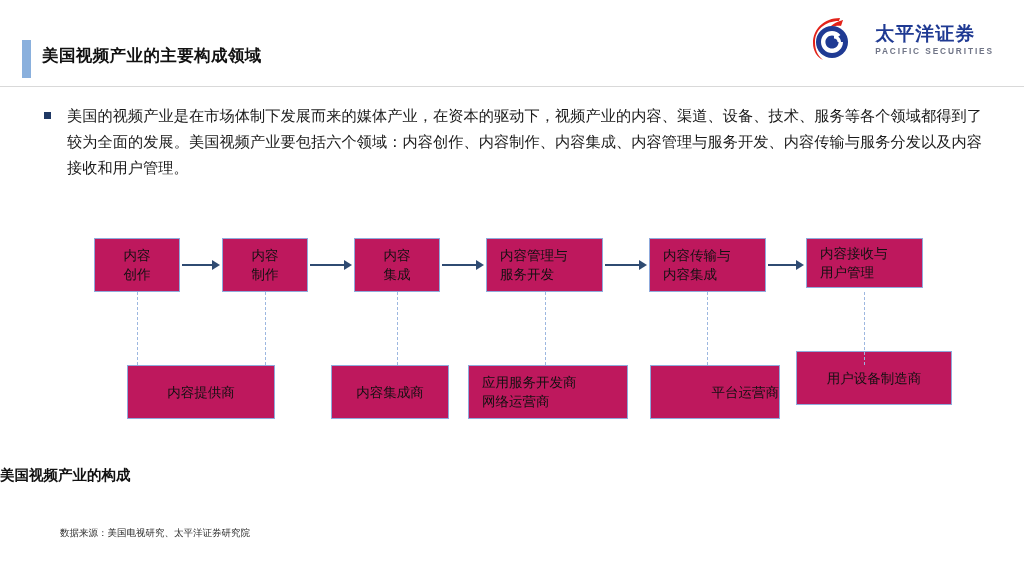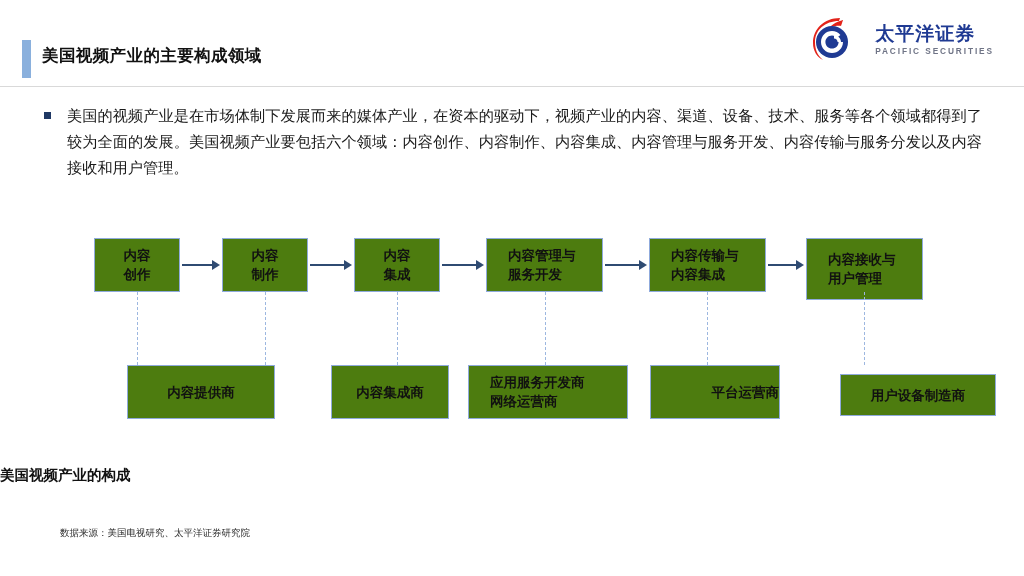--- a/index.html
+++ b/index.html
@@ -106,34 +106,33 @@
 
   
   #diagram {
     position: absolute;
     left: 0; top: 0;
     width: 1024px; height: 576px;
     pointer-events: none;
   }
   #diagram .node {
     position: absolute;
-    background: #4d7c0f;
+    background: #be185d;
     border: 1px solid #8faadc;
     box-sizing: border-box;
     display: flex;
     flex-direction: column;
     justify-content: center;
     font-size: 13.5px;
     line-height: 19px;
     color: #111111;
     pointer-events: auto;
-    font-weight: bold;
   }
   #diagram .node.center  { align-items: center; text-align: center; }
-  #diagram .node.leftal  { align-items: flex-start; text-align: left; padding-left: 21px; }
+  #diagram .node.leftal  { align-items: flex-start; text-align: left; padding-left: 13px; }
   #diagram .line { display: block; white-space: nowrap; }
 
   #diagram .flow-arrow {
     position: absolute;
     height: 10px;
     pointer-events: auto;
   }
   #diagram .flow-arrow .shaft {
     position: absolute;
     left: 0; top: 4px;
@@ -215,38 +214,38 @@
       <span class="line">集成</span>
     </div>
     <div class="node leftal" style="left: 486px; top: 238px; width: 117px; height: 54px;">
       <span class="line">内容管理与</span>
       <span class="line">服务开发</span>
     </div>
     <div class="node leftal" style="left: 649px; top: 238px; width: 117px; height: 54px;">
       <span class="line">内容传输与</span>
       <span class="line">内容集成</span>
     </div>
-    <div class="node leftal" style="left: 806px; top: 238px; width: 117px; height: 62px;">
+    <div class="node leftal" style="left: 806px; top: 238px; width: 117px; height: 50px;">
       <span class="line">内容接收与</span>
       <span class="line">用户管理</span>
     </div>
     <div class="node center" style="left: 127px; top: 365px; width: 148px; height: 54px;">
       <span class="line">内容提供商</span>
     </div>
     <div class="node center" style="left: 331px; top: 365px; width: 118px; height: 54px;">
       <span class="line">内容集成商</span>
     </div>
     <div class="node leftal" style="left: 468px; top: 365px; width: 160px; height: 54px;">
       <span class="line">应用服务开发商</span>
       <span class="line">网络运营商</span>
     </div>
     <div class="node center" style="left: 650px; top: 365px; width: 130px; height: 54px; align-items: flex-end;">
       <span class="line">平台运营商</span>
     </div>
-    <div class="node center" style="left: 796px; top: 374px; width: 156px; height: 42px; margin-left: 44px;">
+    <div class="node center" style="left: 796px; top: 351px; width: 156px; height: 54px;">
       <span class="line">用户设备制造商</span>
     </div>
     <div class="flow-arrow" style="left: 182px; top: 260px; width: 38px;">
       <div class="shaft" style="width: 31px;"></div>
       <div class="head"></div>
     </div>
     <div class="flow-arrow" style="left: 310px; top: 260px; width: 42px;">
       <div class="shaft" style="width: 35px;"></div>
       <div class="head"></div>
     </div>

